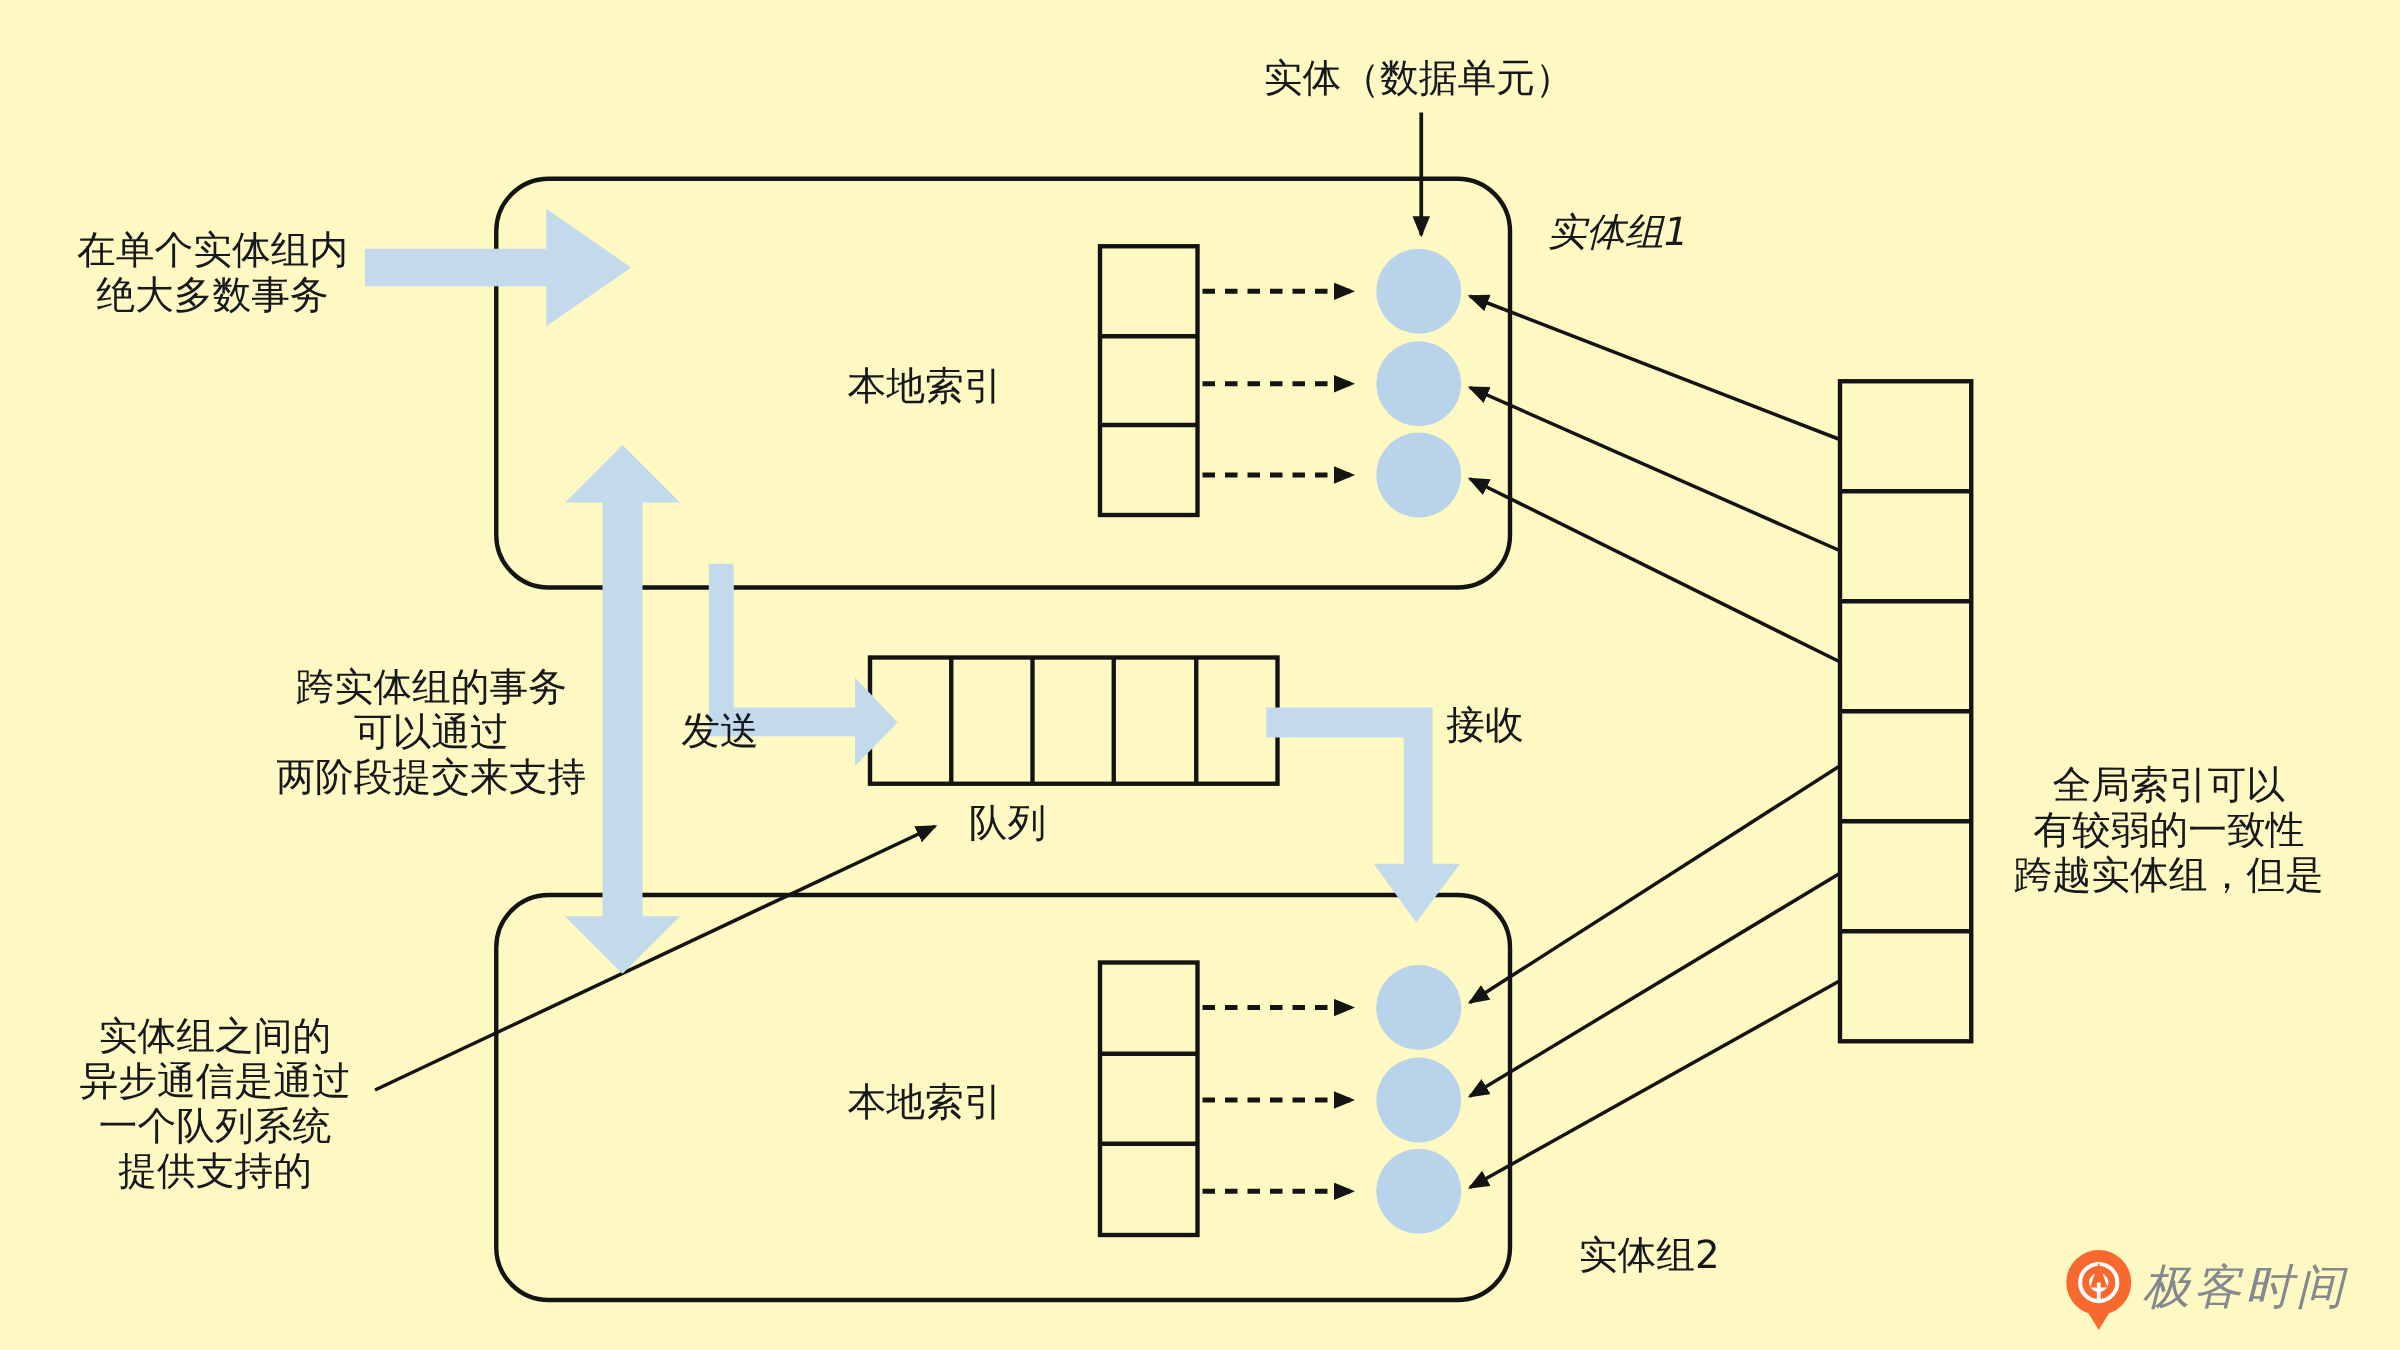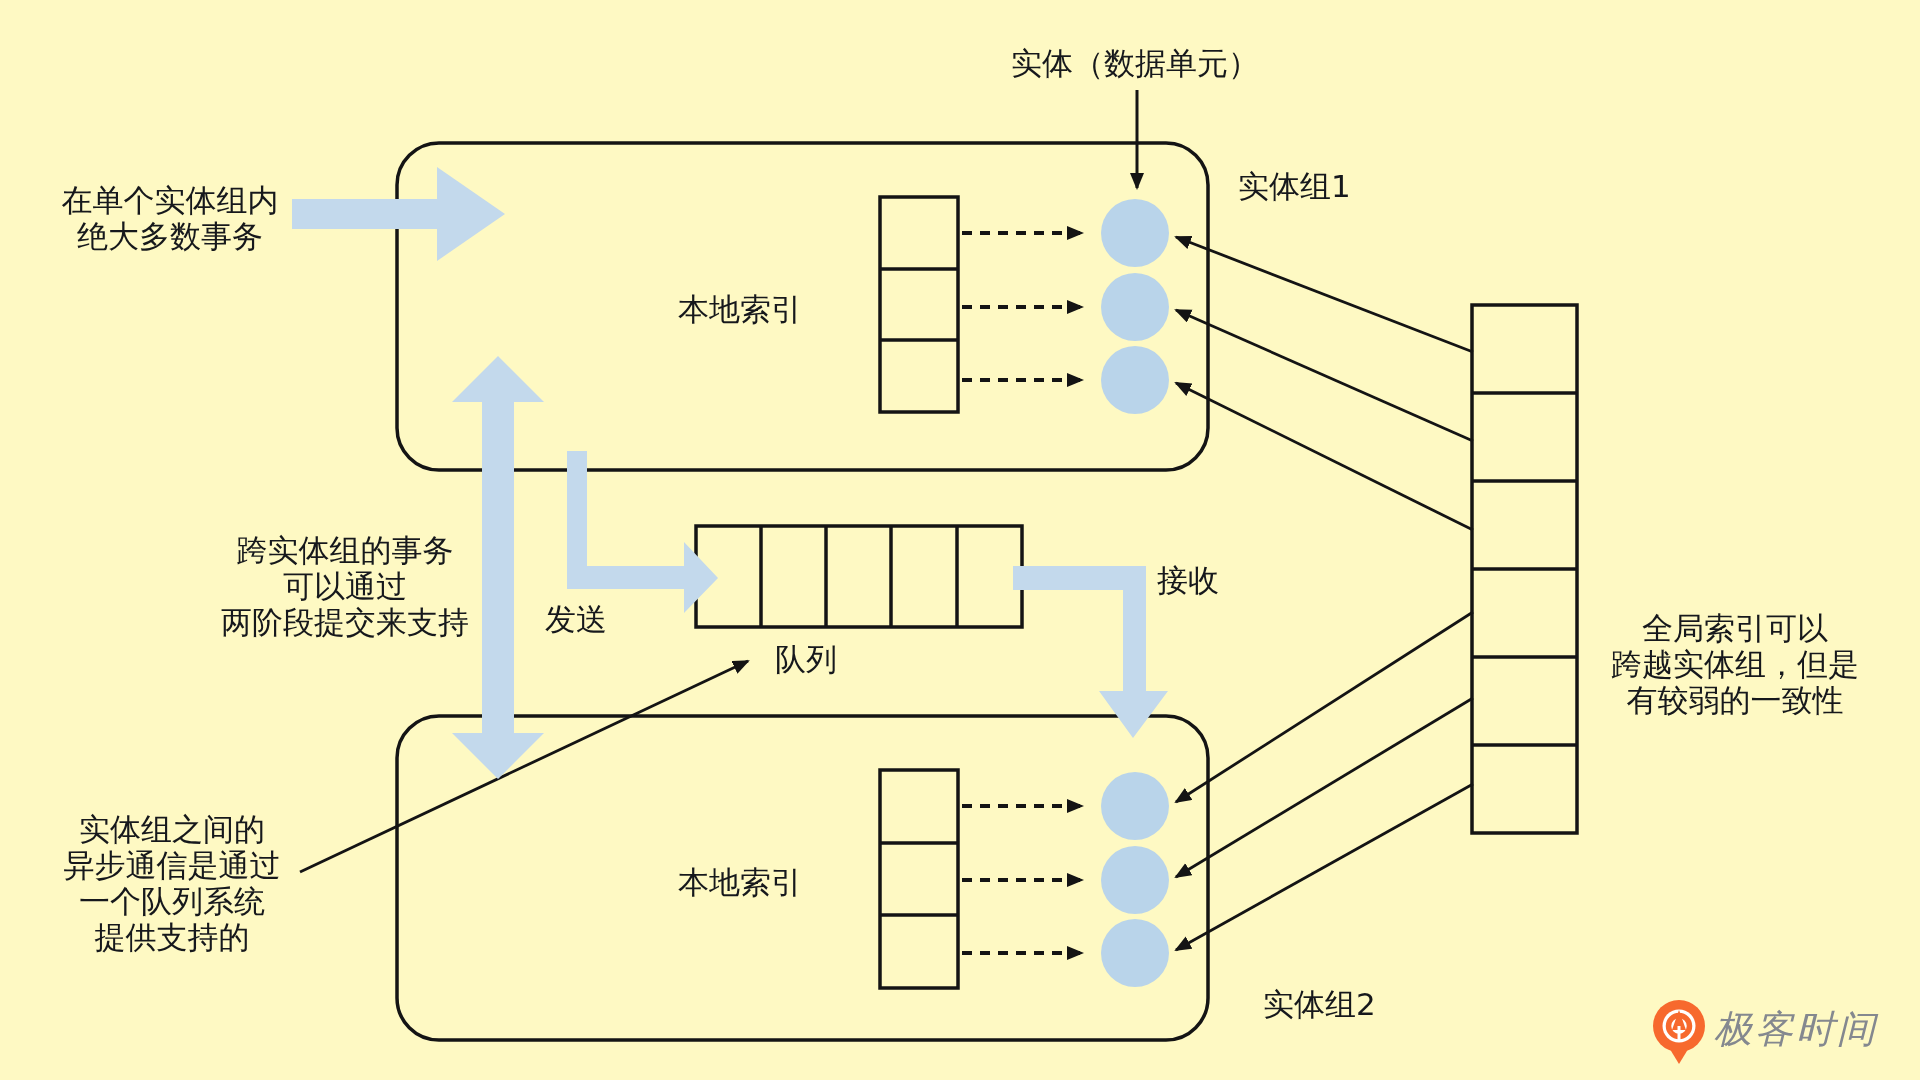--- a/index.html
+++ b/index.html
@@ -131,33 +131,33 @@
 
   <div class="note" style="left:32px;top:811px;width:280px;">
     <div class="line">实体组之间的</div>
     <div class="line">异步通信是通过</div>
     <div class="line">一个队列系统</div>
     <div class="line">提供支持的</div>
   </div>
 
   <div class="note" style="left:1585px;top:562px;width:300px;margin-top:48px;">
     <div class="line">全局索引可以</div>
+    <div class="line">有较弱的一致性</div>
     <div class="line">跨越实体组，但是</div>
-    <div class="line">有较弱的一致性</div>
   </div>
 
   <div class="label" style="left:678px;top:291px;">本地索引</div>
 
   <div class="label" style="left:678px;top:864px;">本地索引</div>
 
-  <div class="label" style="left:1238px;top:168px;">实体组1</div>
+  <div class="label" style="left:1238px;top:168px;font-style:italic;">实体组1</div>
 
   <div class="label" style="left:1263px;top:986px;">实体组2</div>
 
-  <div class="label" style="left:545px;top:601px;">发送</div>
+  <div class="label" style="left:545px;top:567px;">发送</div>
 
   <div class="label" style="left:775px;top:641px;">队列</div>
 
   <div class="label" style="left:1157px;top:562px;">接收</div>
 
   <div class="logo-wrap">
     <svg width="64" height="76" viewBox="0 0 64 76">
       <circle cx="31" cy="30" r="26" fill="#f7692e"></circle>
       <path d="M20,50 L42,50 L31,68 Z" fill="#f7692e"></path>
       <circle cx="31" cy="30" r="16.5" fill="#ffffff"></circle>

